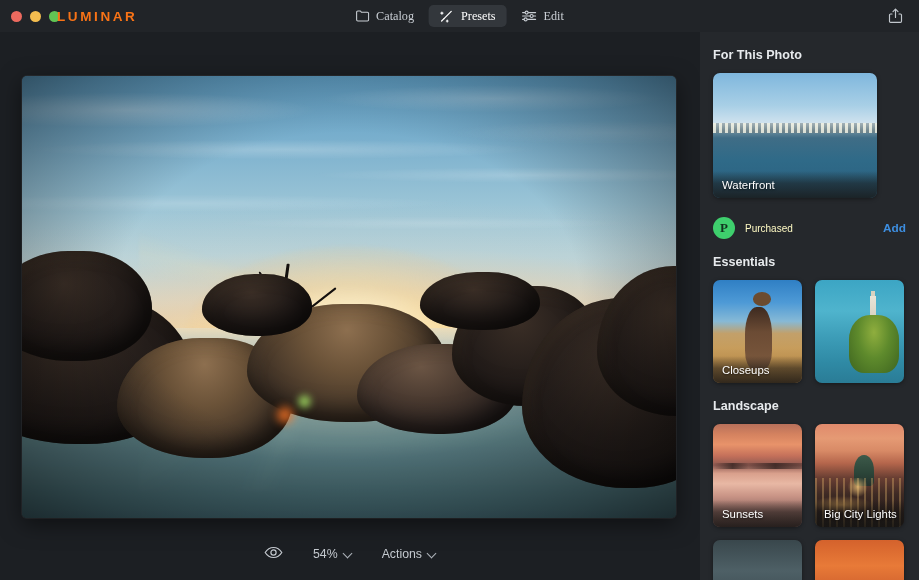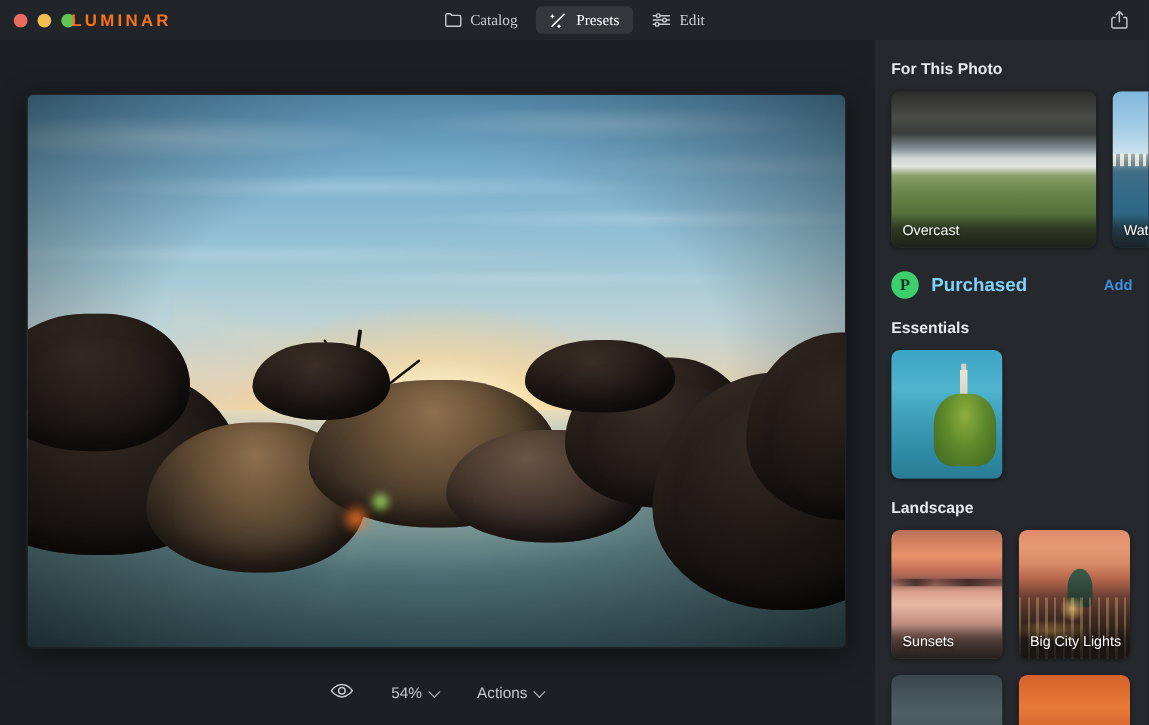--- a/index.html
+++ b/index.html
@@ -185,21 +185,21 @@
     display: flex; align-items: center; gap: 10px;
     margin: 19px 0 4px 0; width: 193px;
   }
   .p-badge {
     width: 22px; height: 22px; border-radius: 50%; flex: none;
     background: #3ecf6d;
     display: flex; align-items: center; justify-content: center;
     color: #12331f; font-size: 13px; font-weight: 700;
     font-family: "Liberation Serif", serif;
   }
-  .p-label { color: #7dd3fc; font-size: 15px; font-weight: 700; flex: 1; }
+  .p-label { color: #fef9c3; font-size: 10px; font-weight: 400; flex: 1; }
   .p-add { color: #3d8ee0; font-size: 11.8px; font-weight: 600; cursor: default; }
 
   
   .art-overcast {
     background:
       linear-gradient(180deg, #2b2c2a 0%, #4a4b46 16%, #3b3d3c 27%, #7d8a8e 36%, #cfd6d6 43%, #e3e6e2 48%, #8aa06a 54%, #6f8a4e 62%, #5d7a40 72%, #4b6634 85%, #3d5a2c 100%),
       radial-gradient(ellipse 30% 22% at 62% 34%, rgba(90,190,235,0.85), rgba(90,190,235,0) 70%);
   }
   .art-waterfront {
     background: linear-gradient(180deg, #7fb7dd 0%, #a8cfe6 26%, #cfe2ee 40%, #6d8f9e 46%, #3f6d86 52%, #2f6a88 70%, #2a5f7e 100%);
@@ -374,38 +374,38 @@
       </div>
     </div>
   </div>
 
   <div class="panel">
     <div class="panel-inner">
 
       <div class="sec-title">For This Photo</div>
       <div class="cards">
         <div class="card">
-          <div class="card-img art-overcast"></div>
-          <div class="card-label">Overcast</div>
-        </div>
-        <div class="card">
           <div class="card-img art-waterfront"></div>
           <div class="card-label">Waterfront</div>
         </div>
       </div>
 
       <div class="purchased-row">
         <div class="p-badge">P</div>
         <div class="p-label">Purchased</div>
         <div class="p-add">Add</div>
       </div>
 
       <div class="sec-title">Essentials</div>
       <div class="cards">
         <div class="card sq">
+          <div class="card-img art-closeups"></div>
+          <div class="card-label">Closeups</div>
+        </div>
+        <div class="card sq">
           <div class="card-img art-scenery"></div>
         </div>
       </div>
 
       <div class="sec-title">Landscape</div>
       <div class="cards">
         <div class="card sq">
           <div class="card-img art-sunsets"></div>
           <div class="card-label">Sunsets</div>
         </div>

